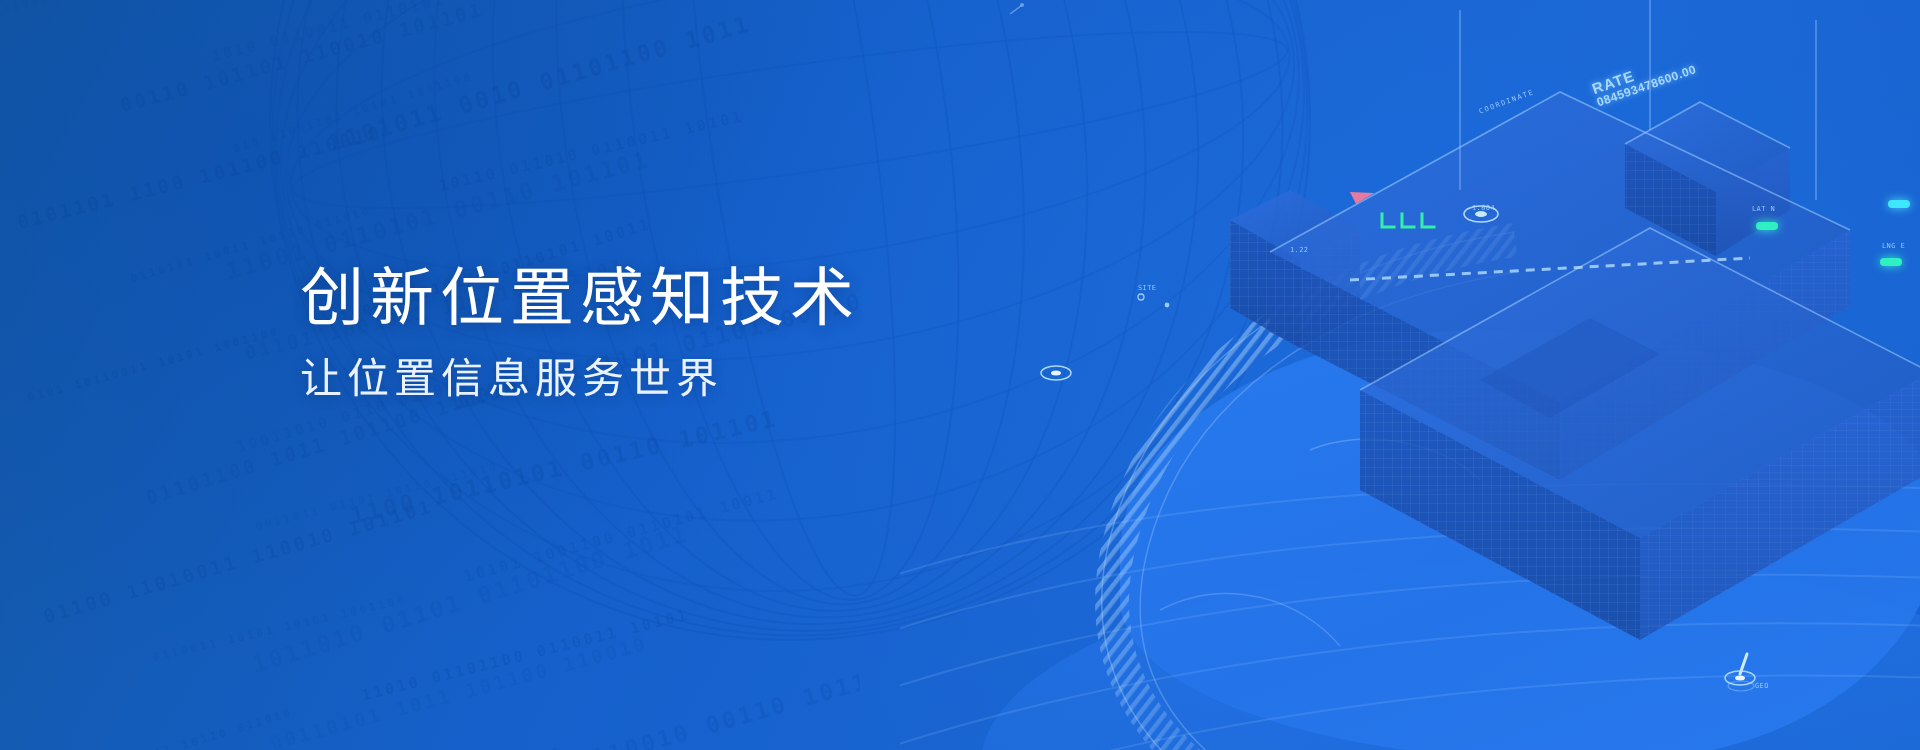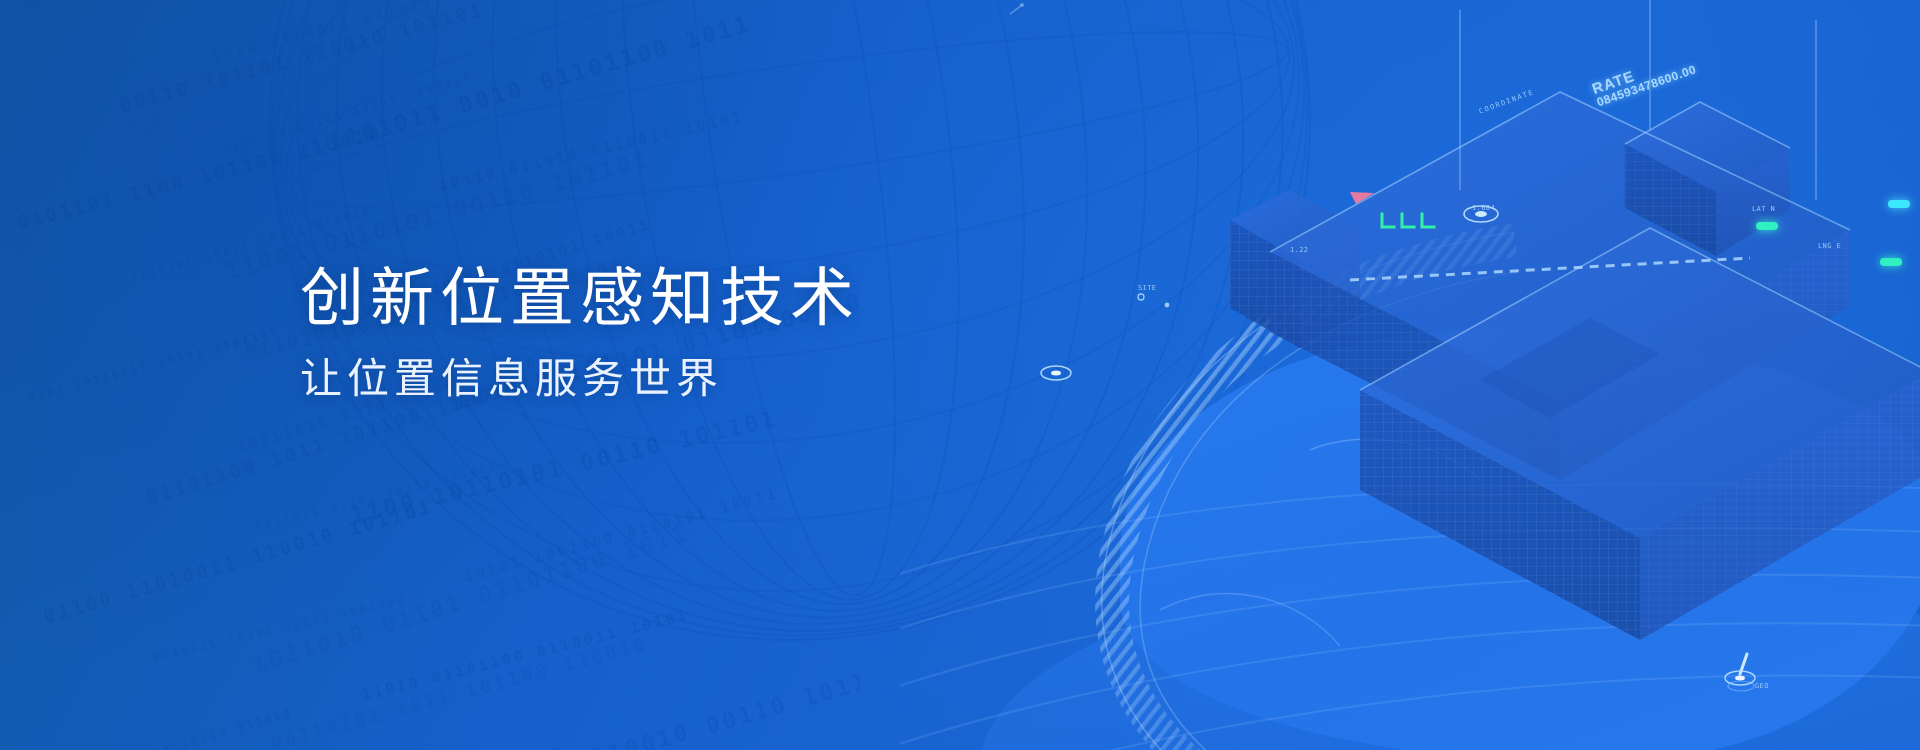--- a/index.html
+++ b/index.html
@@ -417,21 +417,21 @@
       <circle cx="16" cy="5" r="2" fill="rgba(200,235,255,0.8)"></circle>
     </svg>
   </div>
 
   <div class="pill" style="left:1756px; top:222px;"></div>
   <span class="tiny-tag" style="left:1752px; top:205px;">LAT N</span>
 
   <div class="pill cyan" style="left:1888px; top:200px;"></div>
 
   <div class="pill" style="left:1880px; top:258px;"></div>
-  <span class="tiny-tag" style="left:1818px; top:242px;">LNG E</span>
+  <span class="tiny-tag" style="left:1882px; top:242px;">LNG E</span>
 
   <span class="tiny-tag" style="left:1478px; top:108px; transform:rotate(-20deg); transform-origin:left top; letter-spacing:1.6px;">COORDINATE</span>
 
   <span class="tiny-tag" style="left:1472px; top:204px;">1.604</span>
 
   <span class="tiny-tag" style="left:1138px; top:284px;">SITE</span>
 
   <span class="tiny-tag" style="left:1755px; top:682px;">GEO</span>
 
   <span class="tiny-tag" style="left:1290px; top:246px;">1.22</span>

